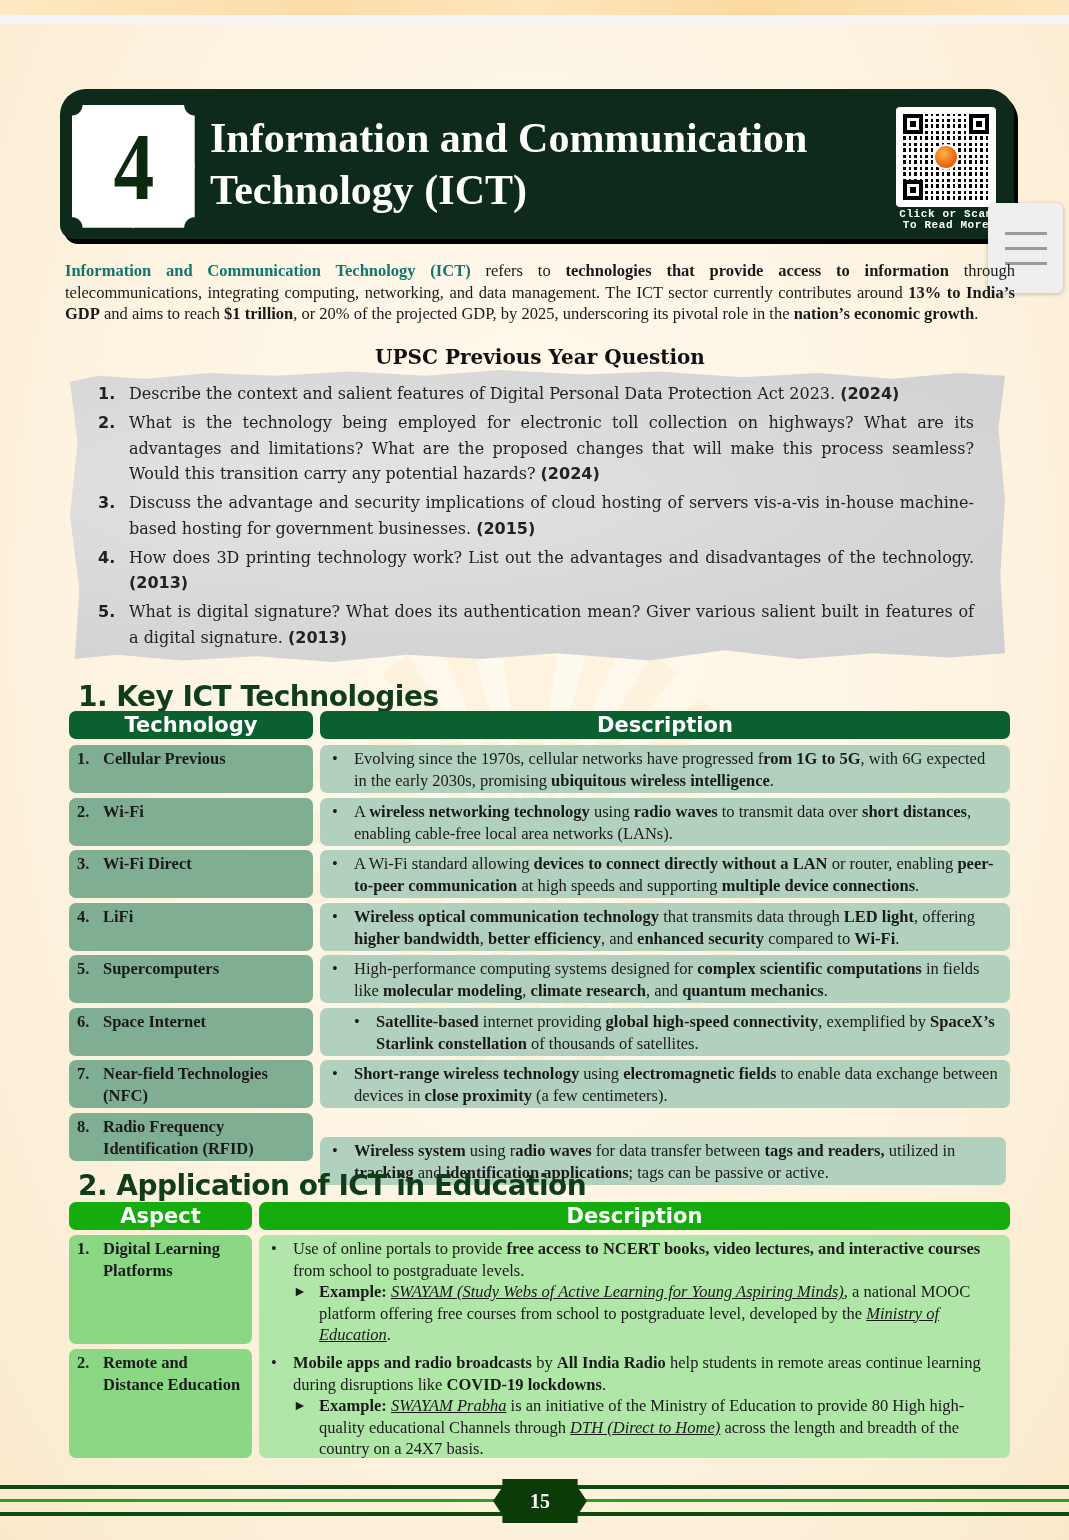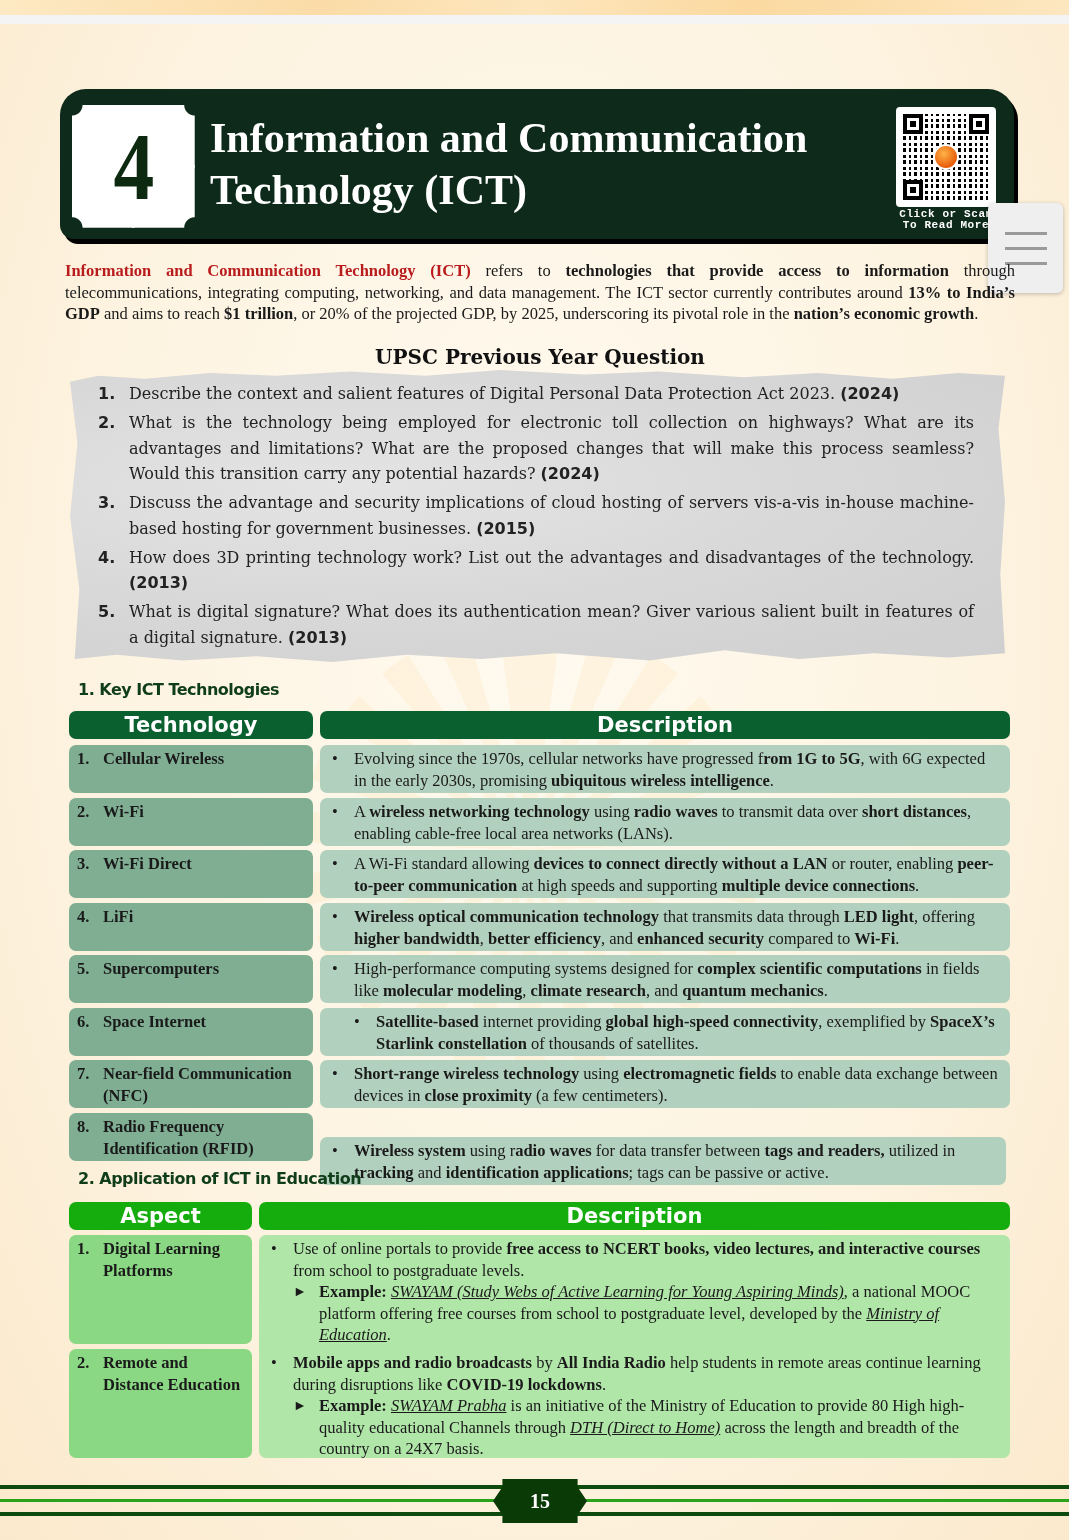--- a/index.html
+++ b/index.html
@@ -45,35 +45,35 @@
   .qr-caption { position: absolute; left: 896px; top: 209px; width: 100px; text-align: center; color: #fff;
     font-family: Liberation Mono, monospace; font-weight: bold; font-size: 11px; line-height: 11px; letter-spacing: 0.6px; }
 
   
   .menu-btn { position: absolute; left: 988px; top: 203px; width: 75px; height: 90px; background: #efefef; border-radius: 6px;
     box-shadow: 0 1px 4px rgba(0,0,0,.25); display: flex; flex-direction: column; justify-content: center; align-items: center; gap: 12px; }
   .menu-btn span { display: block; width: 42px; height: 3px; background: #9a9a9a; }
 
   
   .intro { position: absolute; left: 65px; top: 260px; width: 950px; font-size: 16.5px; line-height: 21.5px; text-align: justify; }
-  .intro .lead { color: #b91c1c; font-weight: bold; }
+  .intro .lead { color: #0f766e; font-weight: bold; }
   .intro b { font-weight: bold; }
 
   .pyq-title { position: absolute; left: 0; top: 345px; width: 1080px; text-align: center; font-family: "DejaVu Serif", serif; font-weight: bold; font-size: 20px; color: #111; }
 
   .paper { position: absolute; left: 70px; top: 370px; width: 935px; height: 292px;
     background: radial-gradient(ellipse at 30% 40%, #e4e4e4, #d6d6d6 60%, #cfcfcf);
     clip-path: polygon(0% 4%, 3% 2%, 8% 3%, 15% 1%, 22% 2%, 30% 0.5%, 38% 2%, 46% 0%, 55% 1.5%, 63% 0.5%, 72% 2.5%, 80% 1%, 88% 3%, 95% 1%, 100% 2%, 99.3% 20%, 100% 45%, 99.5% 70%, 100% 97%, 94% 98.5%, 86% 97%, 78% 99%, 70% 96%, 62% 99.5%, 52% 97%, 44% 99%, 36% 97.5%, 28% 100%, 20% 98%, 12% 99.5%, 5% 97.5%, 0.5% 99%, 1% 75%, 0% 50%, 0.8% 25%); }
   .pyq-list { position: absolute; left: 98px; top: 381px; width: 876px; list-style: none;
     font-family: "DejaVu Serif", serif; font-size: 16px; line-height: 25.5px; color: #222; }
   .pyq-list li { position: relative; padding-left: 31px; margin-bottom: 3.5px; text-align: justify; }
   .pyq-list .num { position: absolute; left: 0; top: 0; font-weight: bold; font-family: "DejaVu Sans", sans-serif; }
   .pyq-list .yr { font-weight: bold; font-family: "DejaVu Sans", sans-serif; }
 
-  .section-title { position: absolute; left: 78px; font-family: "DejaVu Sans", sans-serif; font-weight: bold; font-size: 16px; color: #0f3d1a; letter-spacing: -0.5px; }
+  .section-title { position: absolute; left: 78px; font-family: "DejaVu Sans", sans-serif; font-weight: bold; font-size: 28px; color: #0f3d1a; letter-spacing: -0.5px; }
 
   
   .tbl-head { position: absolute; height: 28px; border-radius: 7px; color: #fff; font-family: "DejaVu Sans", sans-serif; font-weight: bold; font-size: 21px;
     display: flex; align-items: center; justify-content: center; }
   .t1-head { background: #0b6030; }
   .t2-head { background: #15ad0e; }
   .cell { position: absolute; border-radius: 7px; font-size: 16.5px; line-height: 21.5px; padding: 3px 8px; }
   .t1-left { background: #7fae93; font-weight: bold; }
   .t1-right { background: #b2d0be; }
   .t2-left { background: #8bd884; font-weight: bold; }
@@ -145,21 +145,21 @@
     <li><span class="num">4.</span><span>How does 3D printing technology work? List out the advantages and disadvantages of the technology. </span><span class="yr">(2013)</span></li>
     <li><span class="num">5.</span><span>What is digital signature? What does its authentication mean? Giver various salient built in features of a digital signature. </span><span class="yr">(2013)</span></li>
   </ol>
 
 <div class="section-title" style="top:680px">1. Key ICT Technologies</div>
 <div class="tbl-head t1-head" style="left:69px;top:711px;width:244px">Technology</div>
 <div class="tbl-head t1-head" style="left:320px;top:711px;width:690px">Description</div>
 <div id="table1">
     <div class="cell t1-left hang" style="left: 69px; top: 745px; width: 244px; height: 48px;">
       <span class="n">1.</span>
-      <span>Cellular Wireless</span>
+      <span>Cellular Previous</span>
     </div>
     <div class="cell t1-right" style="left: 320px; top: 745px; width: 690px; height: 48px;">
       <div class="bullet"><span>Evolving since the 1970s, cellular networks have progressed f</span><b>rom 1G to 5G</b><span>, with 6G expected in the early 2030s, promising </span><b>ubiquitous wireless intelligence</b><span>.</span></div>
     </div>
     <div class="cell t1-left hang" style="left: 69px; top: 798px; width: 244px; height: 48px;">
       <span class="n">2.</span>
       <span>Wi-Fi</span>
     </div>
     <div class="cell t1-right" style="left: 320px; top: 798px; width: 690px; height: 48px;">
       <div class="bullet"><span>A </span><b>wireless networking technology</b><span> using </span><b>radio waves</b><span> to transmit data over </span><b>short distances</b><span>, enabling cable-free local area networks (LANs).</span></div>
@@ -187,21 +187,21 @@
     </div>
     <div class="cell t1-left hang" style="left: 69px; top: 1008px; width: 244px; height: 48px;">
       <span class="n">6.</span>
       <span>Space Internet</span>
     </div>
     <div class="cell t1-right" style="left: 320px; top: 1008px; width: 690px; height: 48px; padding-left: 30px;">
       <div class="bullet"><b>Satellite-based</b><span> internet providing </span><b>global high-speed connectivity</b><span>, exemplified by </span><b>SpaceX’s Starlink constellation</b><span> of thousands of satellites.</span></div>
     </div>
     <div class="cell t1-left hang" style="left: 69px; top: 1060px; width: 244px; height: 48px;">
       <span class="n">7.</span>
-      <span>Near-field Communication (NFC)</span>
+      <span>Near-field Technologies (NFC)</span>
     </div>
     <div class="cell t1-right" style="left: 320px; top: 1060px; width: 690px; height: 48px;">
       <div class="bullet"><b>Short-range wireless technology</b><span> using </span><b>electromagnetic fields</b><span> to enable data exchange between devices in </span><b>close proximity</b><span> (a few centimeters).</span></div>
     </div>
     <div class="cell t1-left hang" style="left: 69px; top: 1113px; width: 244px; height: 48px;">
       <span class="n">8.</span>
       <span>Radio Frequency Identification (RFID)</span>
     </div>
     <div class="cell t1-right" style="left: 320px; top: 1113px; width: 686px; height: 48px; margin-top: 24px;">
       <div class="bullet"><b>Wireless system</b><span> using r</span><b>adio waves</b><span> for data transfer between </span><b>tags and readers,</b><span> utilized in </span><b>tracking</b><span> and </span><b>identification applications</b><span>; tags can be passive or active.</span></div>

